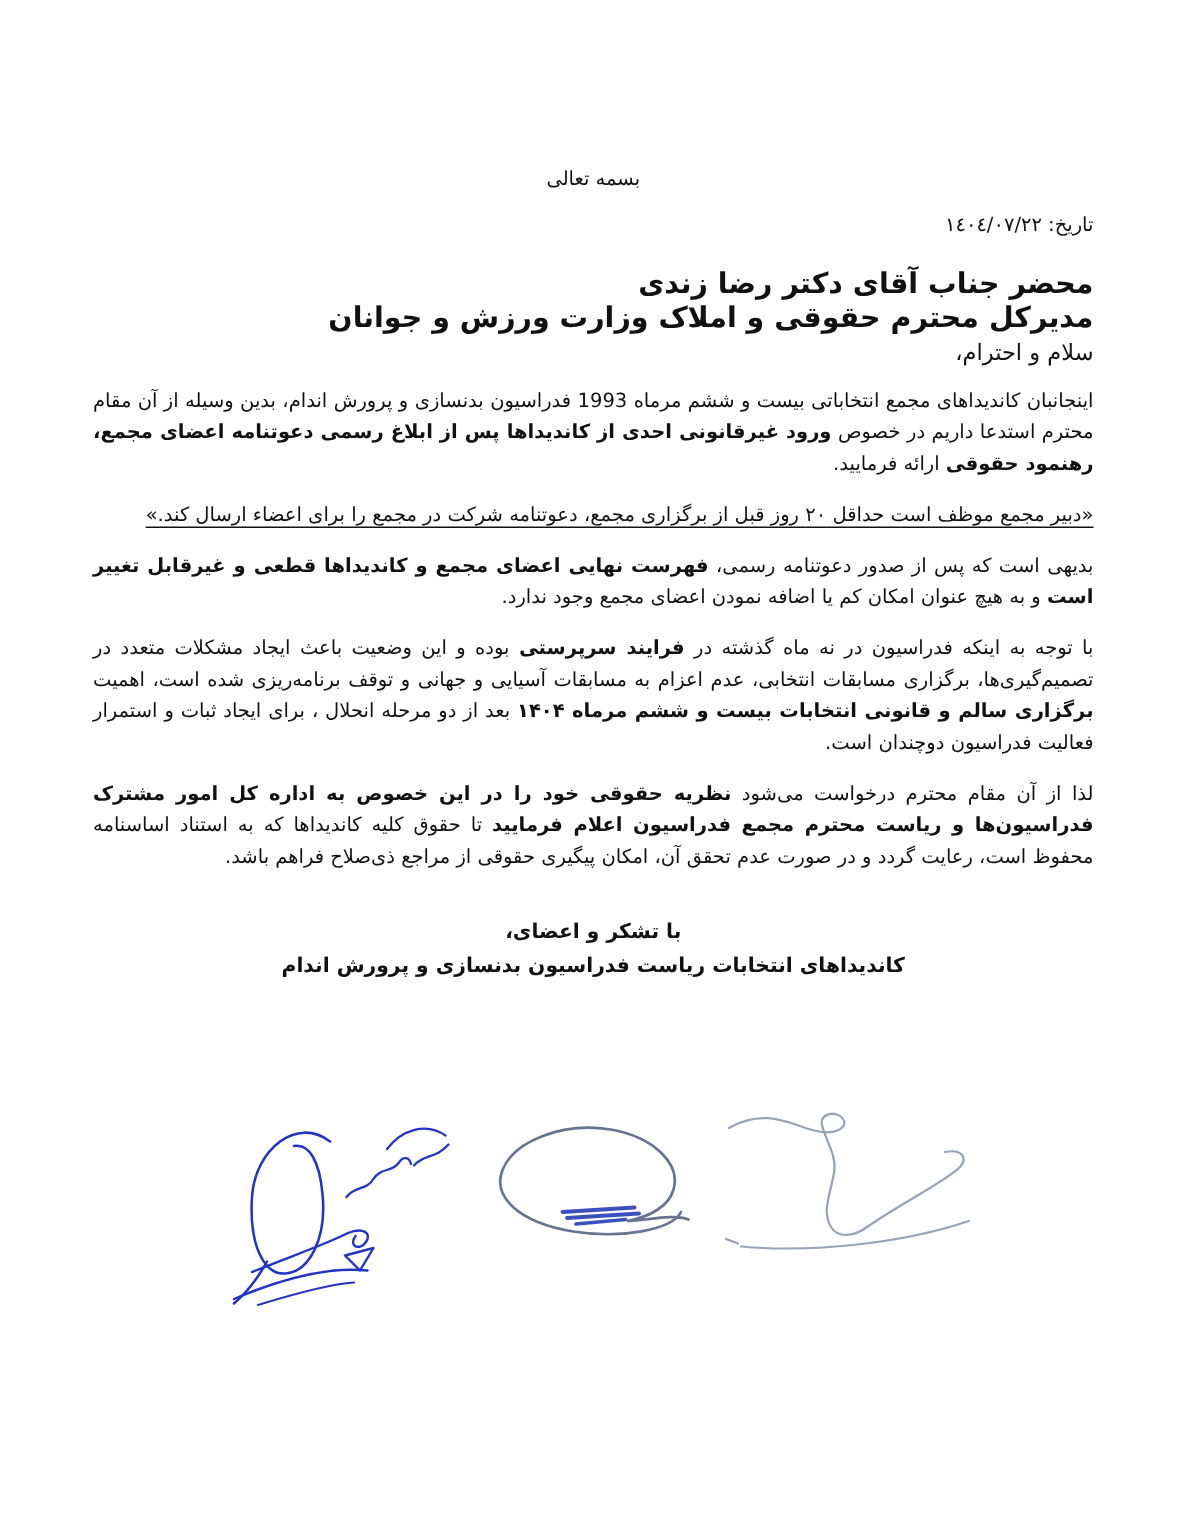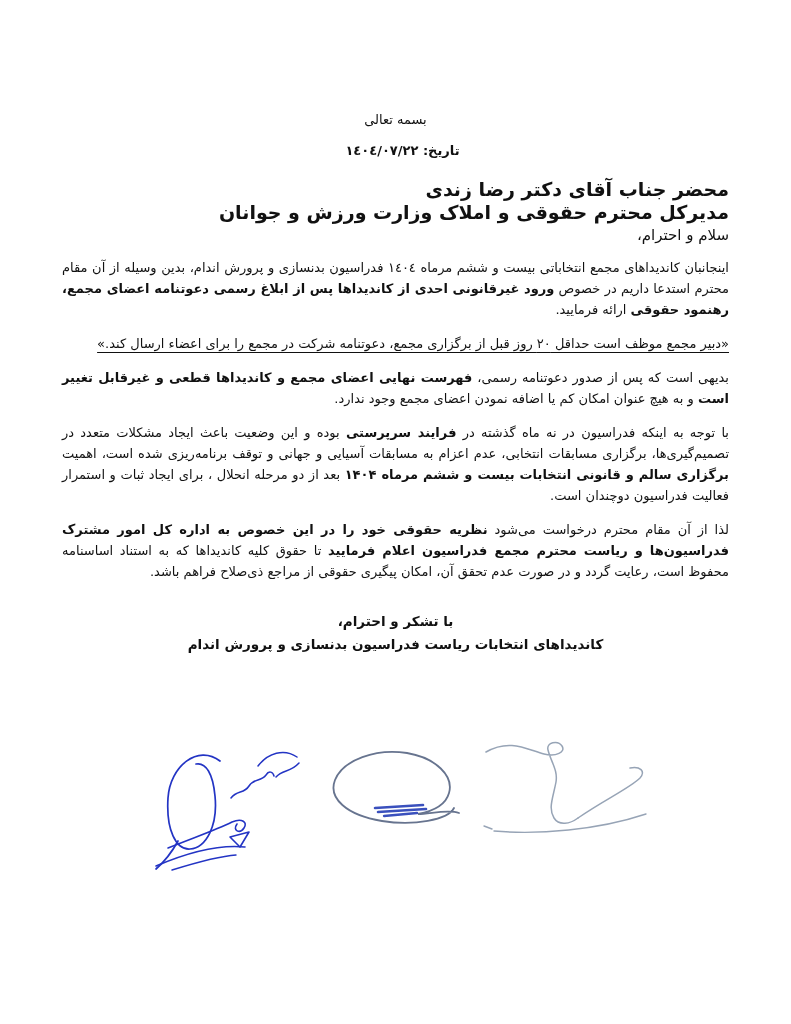--- a/index.html
+++ b/index.html
@@ -21,24 +21,23 @@
   .content {
     padding: 12px 62px;
   }
   .besmele {
     padding-top: 100px;
     text-align: center;
     font-size: 13px;
   }
   .date-line {
     margin-top: 16px;
-    text-align: center;
+    text-align: right;
     padding-left: 14px;
     font-size: 13px;
-    font-weight: bold;
   }
   .addressee {
     margin-top: 20px;
     font-weight: 700;
     font-size: 19px;
     line-height: 23px;
     text-align: right;
   }
   .salutation {
     margin-top: 2px;
@@ -83,33 +82,33 @@
 
     <div class="date-line">تاریخ: ١٤٠٤/٠٧/٢٢</div>
 
     <div class="addressee">
       <div>محضر جناب آقای دکتر رضا زندی</div>
       <div>مدیرکل محترم حقوقی و املاک وزارت ورزش و جوانان</div>
     </div>
 
     <div class="salutation">سلام و احترام،</div>
 
-    <p class="para"><span>اینجانبان کاندیداهای مجمع انتخاباتی بیست و ششم مرماه ١٤٠٤ فدراسیون بدنسازی و پرورش اندام، بدین وسیله از آن مقام محترم استدعا داریم در خصوص </span><span class="b">ورود غیرقانونی احدی از کاندیداها پس از ابلاغ رسمی دعوتنامه اعضای مجمع، رهنمود حقوقی</span><span> ارائه فرمایید.</span></p>
+    <p class="para"><span>اینجانبان کاندیداهای مجمع انتخاباتی بیست و ششم مرماه 1993 فدراسیون بدنسازی و پرورش اندام، بدین وسیله از آن مقام محترم استدعا داریم در خصوص </span><span class="b">ورود غیرقانونی احدی از کاندیداها پس از ابلاغ رسمی دعوتنامه اعضای مجمع، رهنمود حقوقی</span><span> ارائه فرمایید.</span></p>
 
 
     <p class="para"><span class="u">«دبیر مجمع موظف است حداقل ۲۰ روز قبل از برگزاری مجمع، دعوتنامه شرکت در مجمع را برای اعضاء ارسال کند.»</span></p>
 
     <p class="para"><span>بدیهی است که پس از صدور دعوتنامه رسمی، </span><span class="b">فهرست نهایی اعضای مجمع و کاندیداها قطعی و غیرقابل تغییر است</span><span> و به هیچ عنوان امکان کم یا اضافه نمودن اعضای مجمع وجود ندارد.</span></p>
 
     <p class="para"><span>با توجه به اینکه فدراسیون در نه ماه گذشته در </span><span class="b">فرایند سرپرستی</span><span> بوده و این وضعیت باعث ایجاد مشکلات متعدد در تصمیم‌گیری‌ها، برگزاری مسابقات انتخابی، عدم اعزام به مسابقات آسیایی و جهانی و توقف برنامه‌ریزی شده است، اهمیت </span><span class="b">برگزاری سالم و قانونی انتخابات بیست و ششم مرماه ۱۴۰۴</span><span> بعد از دو مرحله انحلال ، برای ایجاد ثبات و استمرار فعالیت فدراسیون دوچندان است.</span></p>
 
     <p class="para"><span>لذا از آن مقام محترم درخواست می‌شود </span><span class="b">نظریه حقوقی خود را در این خصوص به اداره کل امور مشترک فدراسیون‌ها و ریاست محترم مجمع فدراسیون اعلام فرمایید</span><span> تا حقوق کلیه کاندیداها که به استناد اساسنامه محفوظ است، رعایت گردد و در صورت عدم تحقق آن، امکان پیگیری حقوقی از مراجع ذی‌صلاح فراهم باشد.</span></p>
 
     <div class="closing">
-      <div>با تشکر و احترام،</div>
+      <div>با تشکر و اعضای،</div>
       <div>کاندیداهای انتخابات ریاست فدراسیون بدنسازی و پرورش اندام</div>
     </div>
   </div>
 
   <div class="signatures">
     <svg viewBox="0 0 545 155" fill="none" xmlns="http://www.w3.org/2000/svg">
 
       <g>
         <path d="M102,25 C80,8 52,30 50,62 C48,94 58,114 72,113 C88,112 100,90 97,60 C95,38 88,26 78,28" stroke-width="1.7" stroke-linecap="round" stroke="#2334c4"></path>
         <path d="M60,105 C54,116 46,126 38,133" stroke-width="1.7" stroke-linecap="round" stroke="#2334c4"></path>

